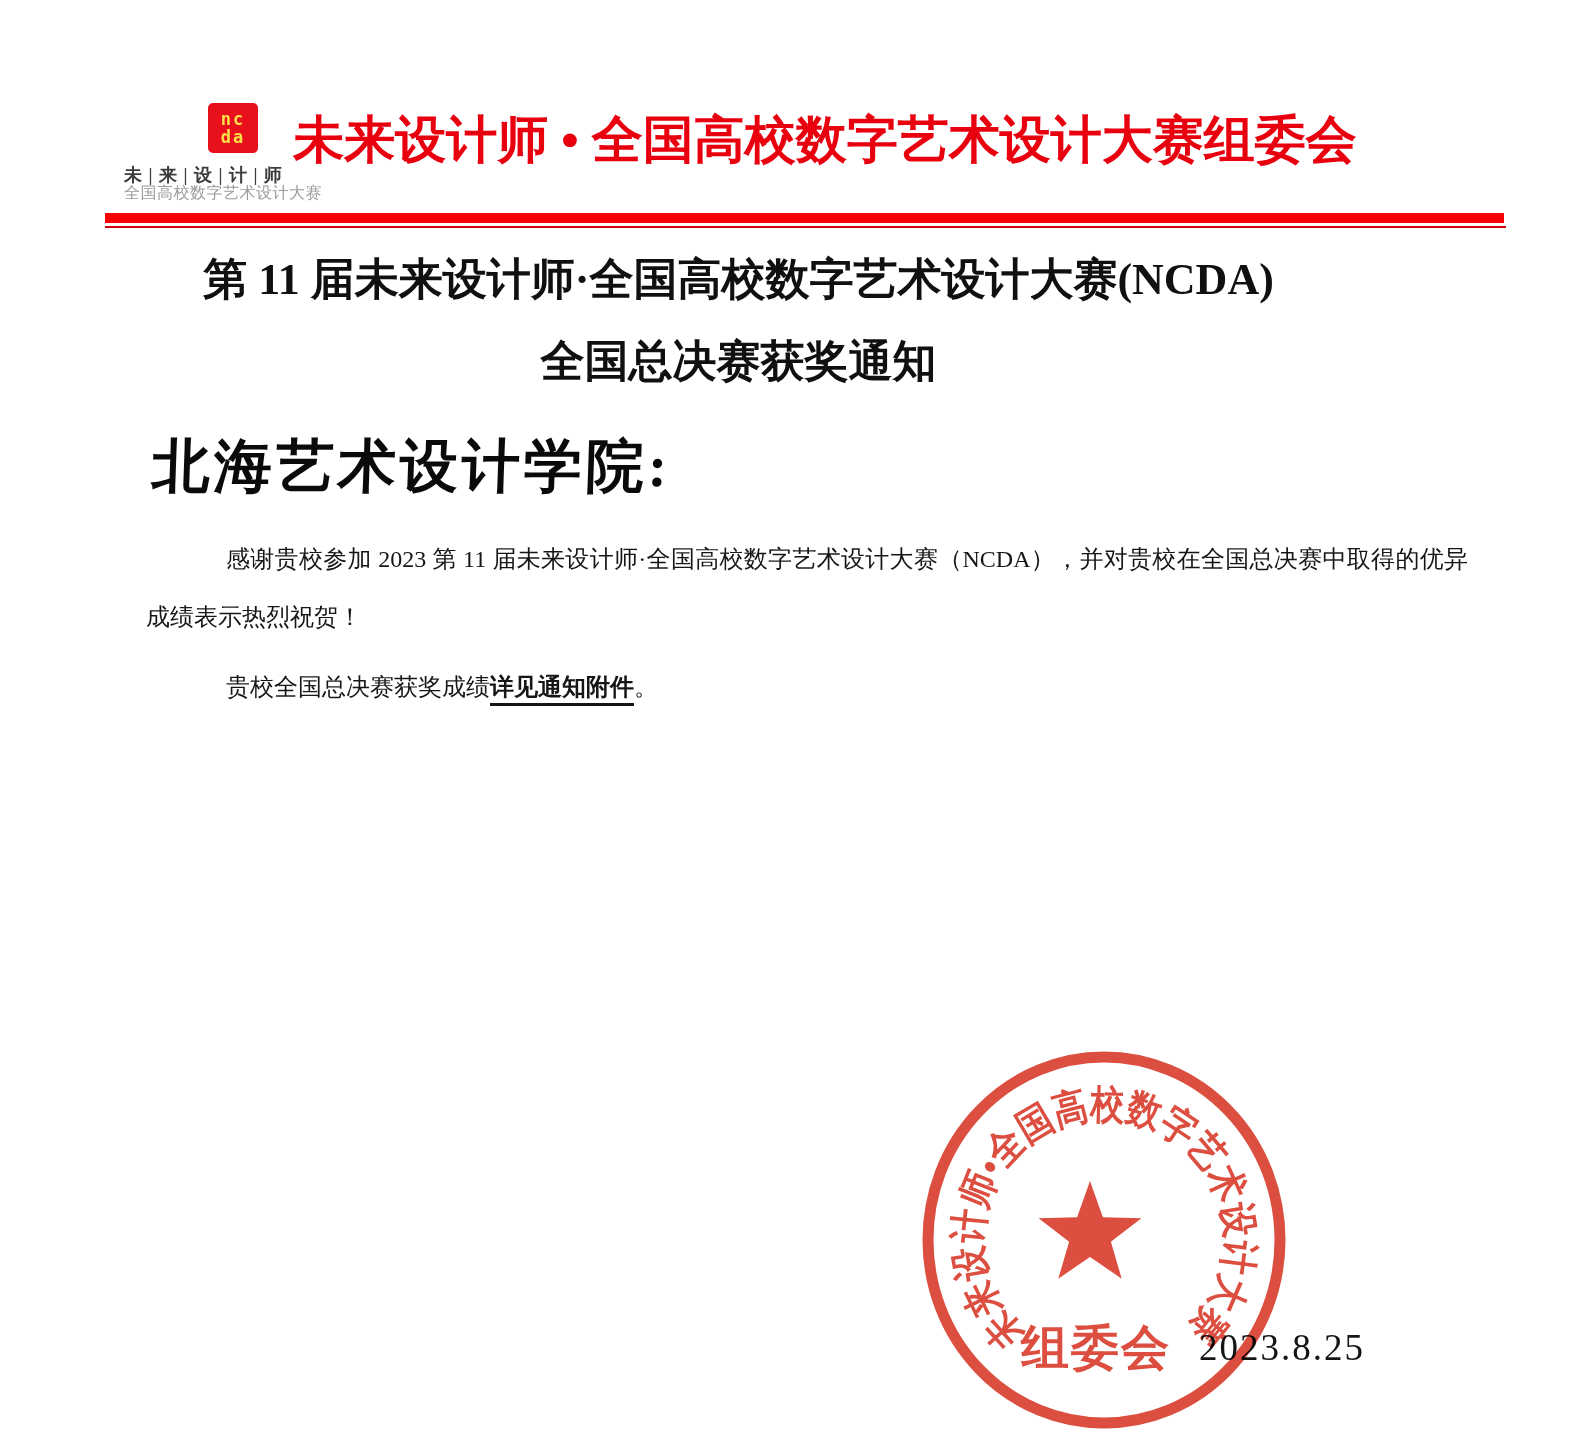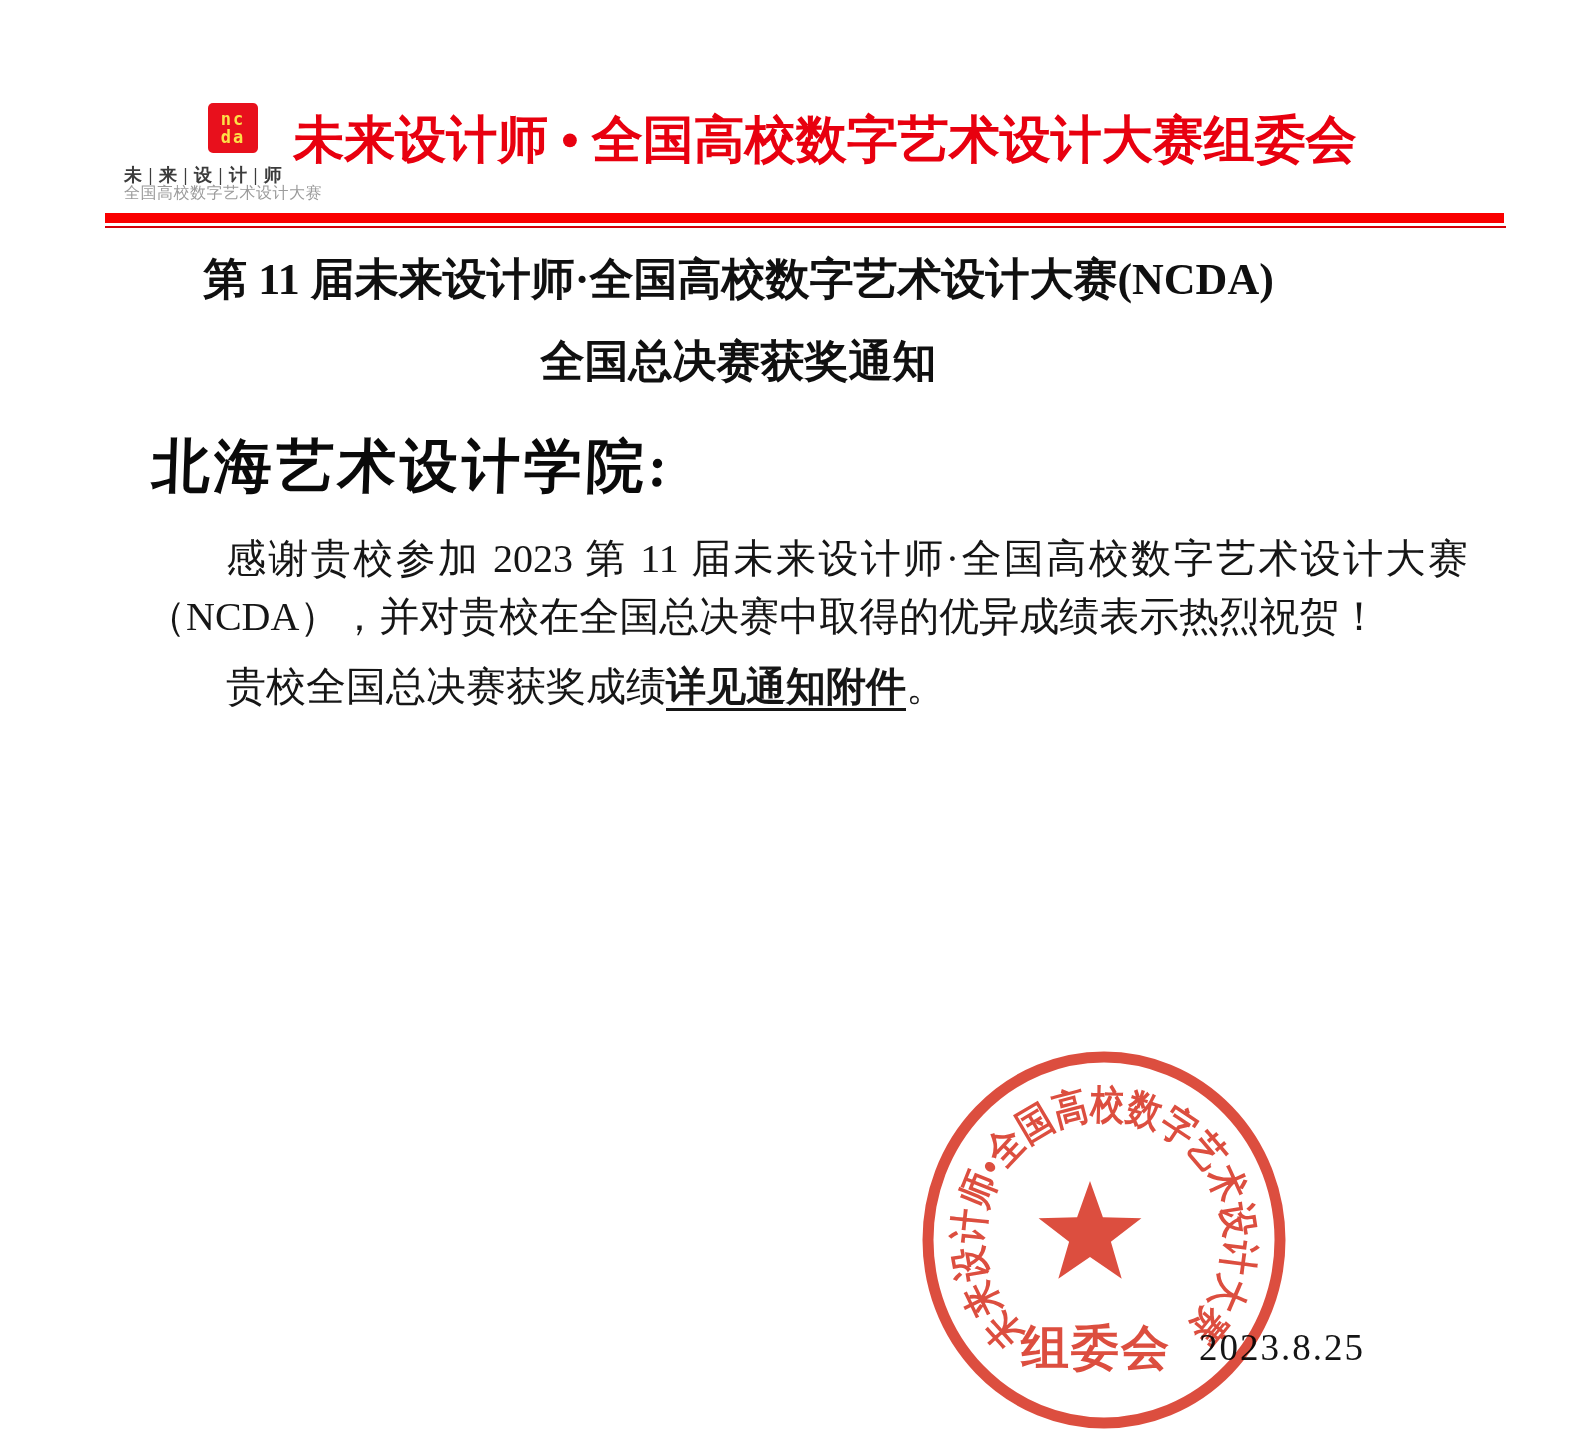--- a/index.html
+++ b/index.html
@@ -63,21 +63,21 @@
     letter-spacing: 4px; white-space: nowrap;
     transform: skewX(-2deg);
   }
 
   
   .letter-body {
     position: absolute; left: 146px; top: 530px; width: 1322px;
     color: #161616;
   }
   .letter-body p {
-    font-size: 40px; line-height: 58px;
+    font-size: 24px; line-height: 58px;
     text-align: justify;
     text-indent: 80px;
     margin: 0 0 12px 0;
   }
   .letter-body .em {
     font-weight: bold;
     text-decoration: underline;
     text-decoration-thickness: 3px;
     text-underline-offset: 8px;
   }

